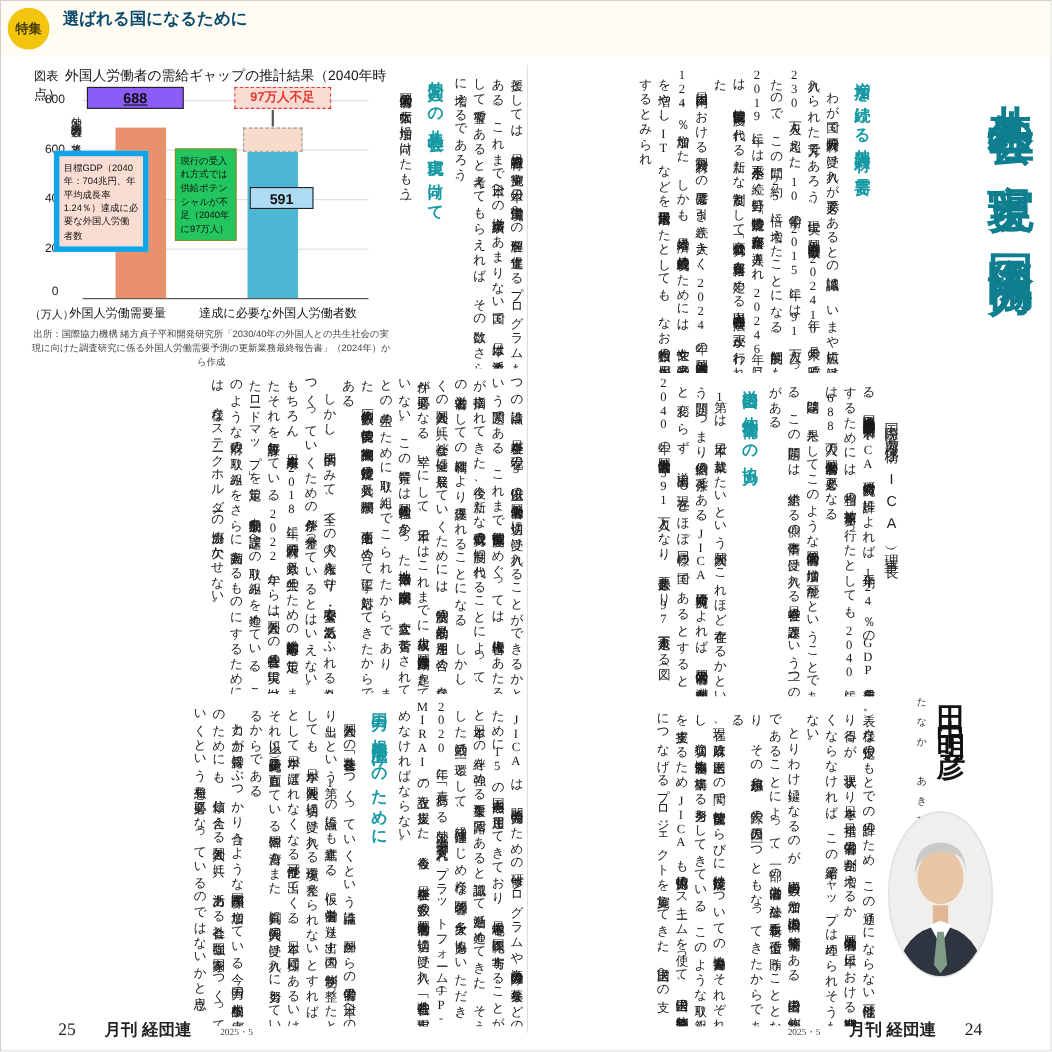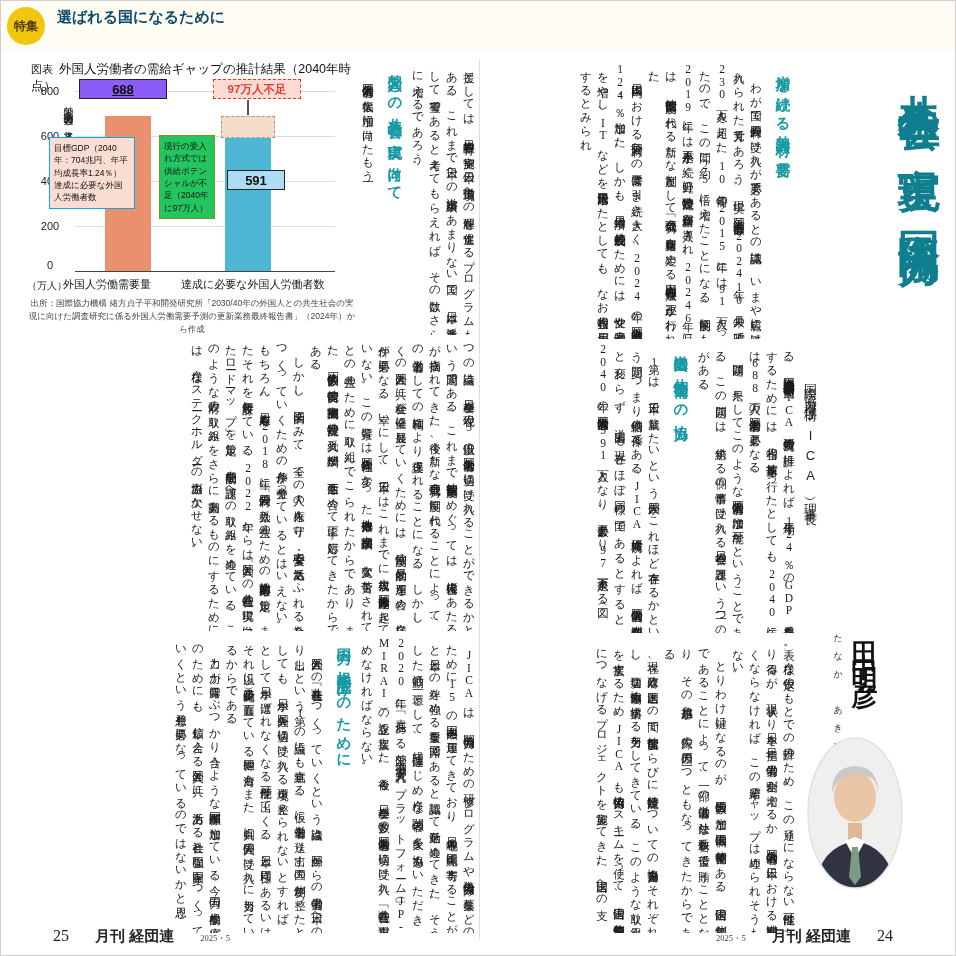--- a/index.html
+++ b/index.html
@@ -104,21 +104,21 @@
     font-size:13px;font-weight:bold;color:#111;border:1.5px solid #222;box-sizing:border-box;
   }
   .badge-demand{left:4px;width:88px;top:-12px;background:#8b5cf6;text-decoration:underline;}
   .badge-supply{left:152px;width:58px;top:58px;background:#aedcf2;margin-top:21px;}
   .shortage-label{
     position:absolute;left:138px;width:88px;top:-12px;height:20px;line-height:18px;text-align:center;
     font-size:11.5px;font-weight:bold;color:#e23a2e;background:#fadbd3;border:1.5px dashed #e23a2e;box-sizing:border-box;
   }
   .connector{position:absolute;left:172px;top:9px;width:1.5px;height:15px;background:#555;}
   .ann{position:absolute;font-size:8.5px;line-height:1.45;color:#111;padding:4px;box-sizing:border-box;}
-  .ann-pink{left:-26px;top:46px;width:86px;background:#f9dcd2;border:1px solid #0ea5e9;}
+  .ann-pink{left:-26px;top:46px;width:86px;background:#f9dcd2;border:5px solid #0ea5e9;}
   .ann-yellow{left:84px;top:44px;width:56px;background:#22c55e;border:1px solid #8a8a20;}
   .xlabel{position:absolute;top:186px;font-size:11px;color:#111;text-align:left;}
   .xl-demand{left:-12px;width:130px;}
   .xl-supply{left:106px;width:156px;}
   .source{
     position:absolute;left:6px;top:240px;width:330px;font-size:8.5px;line-height:1.5;
     color:#444;text-align:center;
   }
 </style>
 </head>

